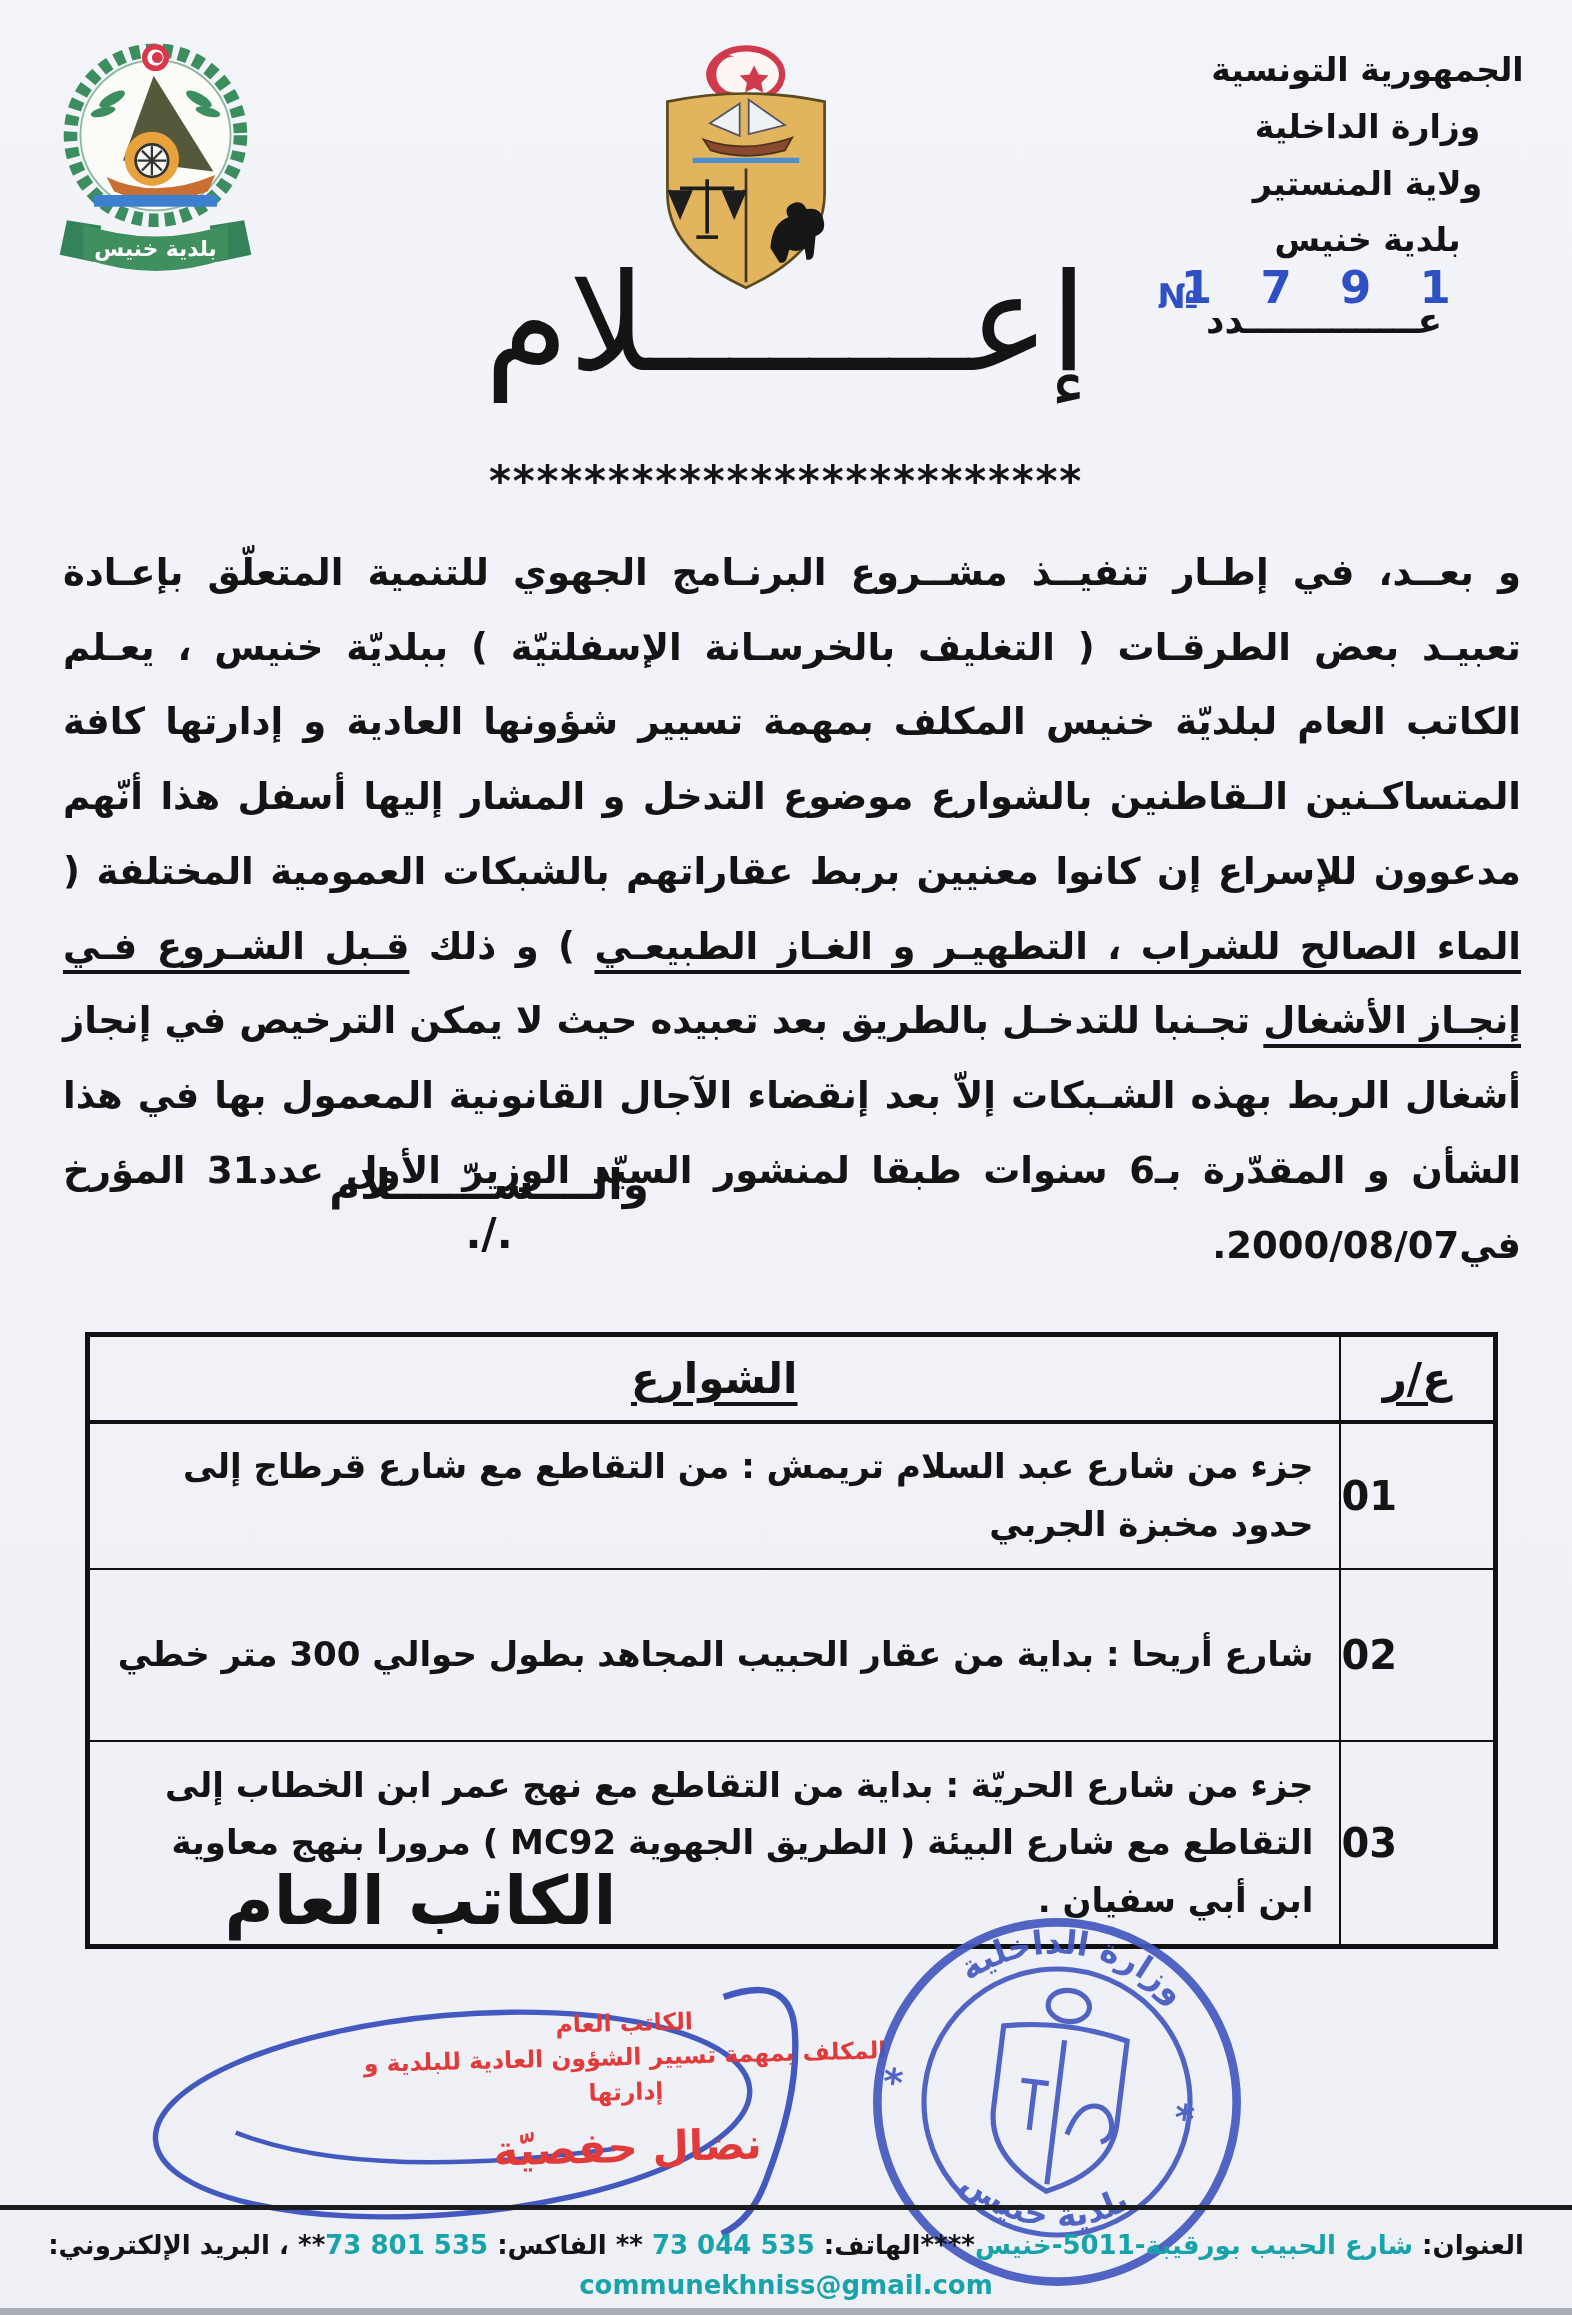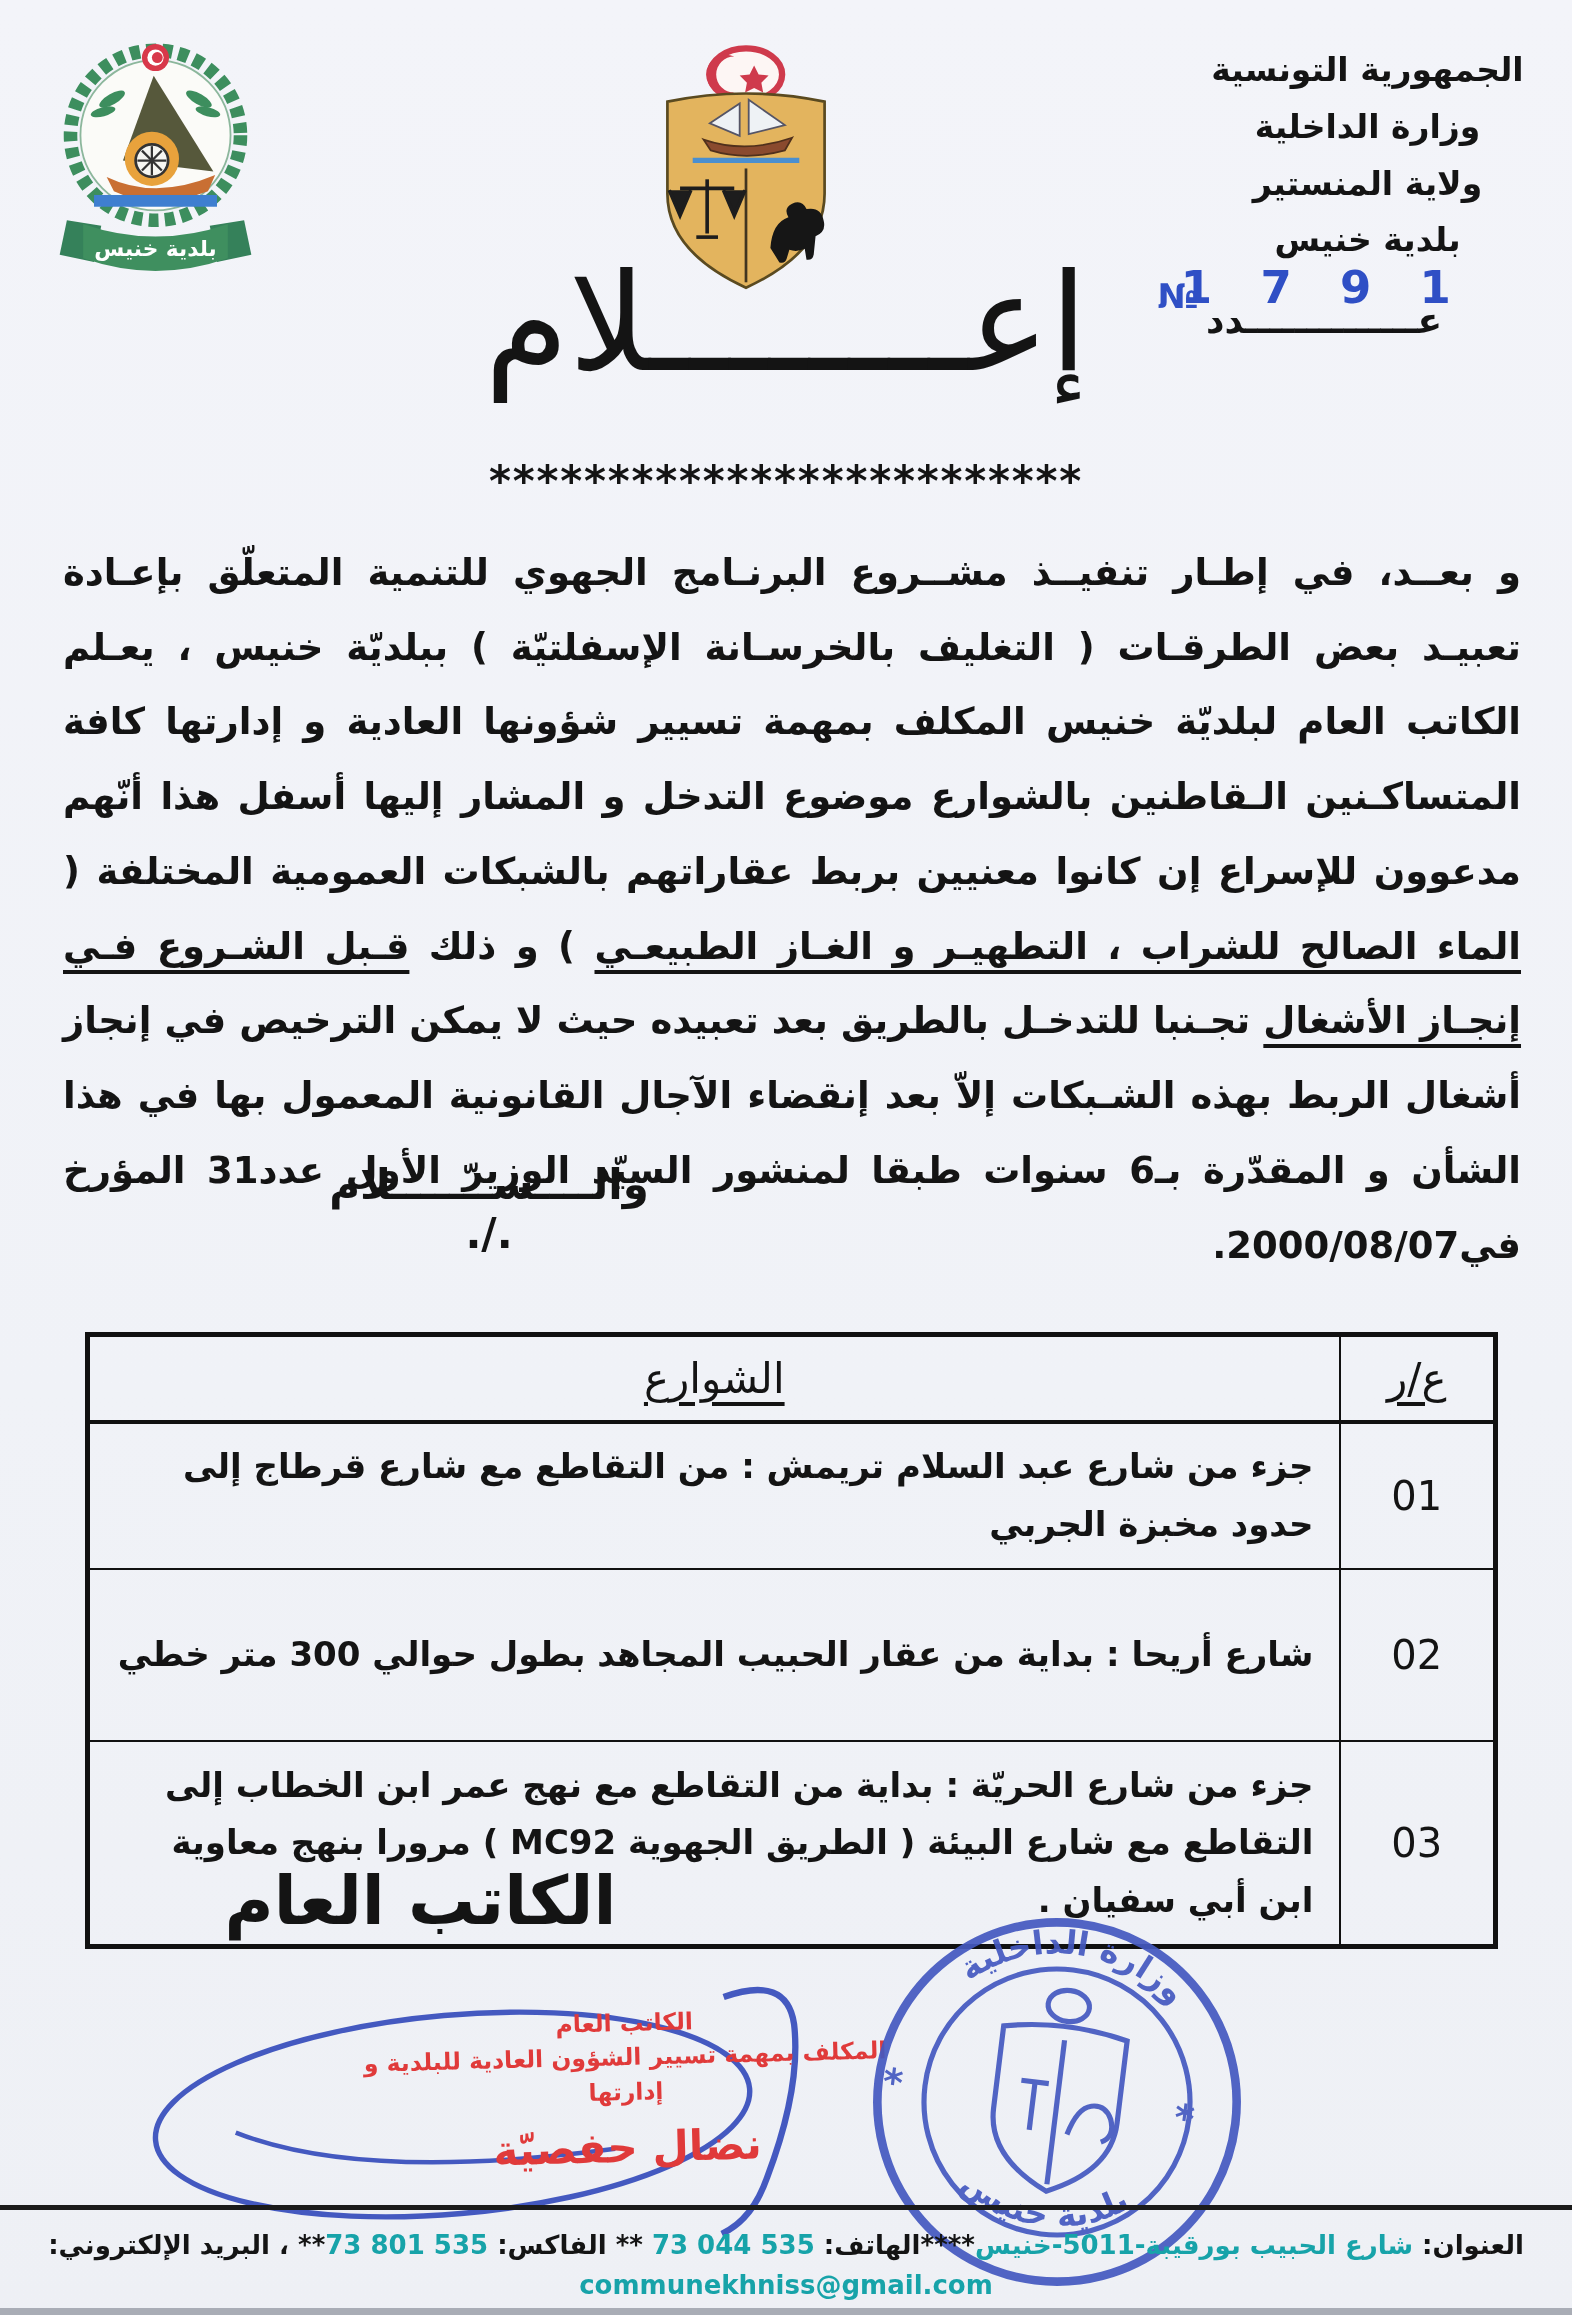--- a/index.html
+++ b/index.html
@@ -47,24 +47,24 @@
     font-size:42px;font-weight:bold;text-align:center;
   }
 
   
   .streets-table{
     position:absolute;top:1332px;right:74px;width:1413px;
     border-collapse:collapse;direction:rtl;
   }
   .streets-table th,.streets-table td{border:2.7px solid #111;}
   .streets-table{border:5.4px solid #111;}
-  .streets-table th{height:87px;font-size:42px;font-weight:normal;text-align:center;border-bottom:4.5px solid #111;}
+  .streets-table th{height:87px;font-size:42px;font-weight:bold;text-align:center;border-bottom:4.5px solid #111;}
   .streets-table th .u{text-underline-offset:9px;}
   .col-num{width:156px;}
-  .cell-num{text-align:center;font-size:40px;font-weight:normal;direction:ltr;}
+  .cell-num{text-align:left;font-size:40px;font-weight:bold;direction:ltr;}
   .cell-street{font-size:34px;font-weight:bold;text-align:right;padding:14.5px 25px;line-height:1.7;}
   .row-a td{height:134px;}
   .row-b td{height:172px;}
   .row-c td{height:174px;}
 
   
   .date-line{position:absolute;top:1807px;left:118px;width:543px;
     font-size:42px;font-weight:bold;text-align:center;}
   .sg-title{position:absolute;top:1862px;left:149px;width:543px;
     font-size:67px;font-weight:bold;text-align:center;letter-spacing:1.8px;}

